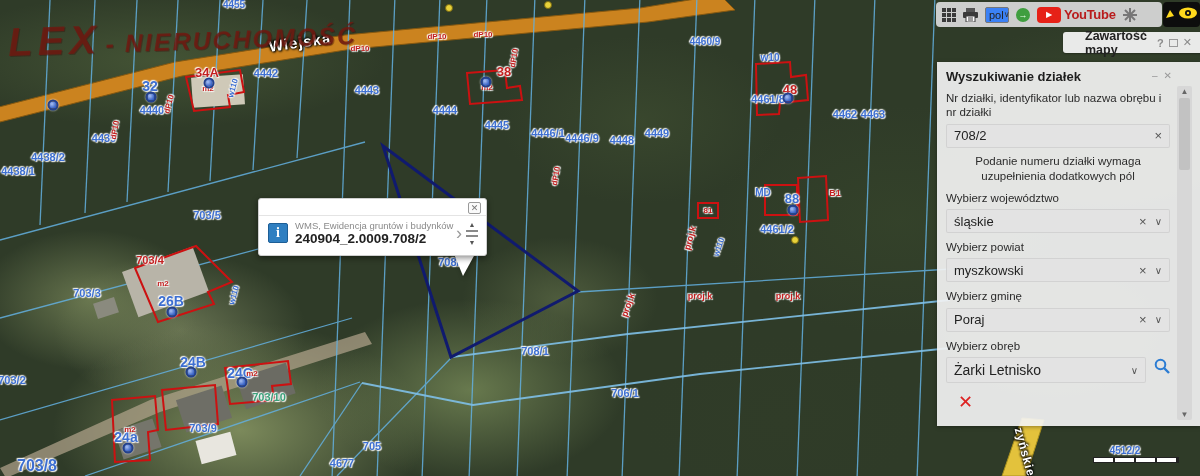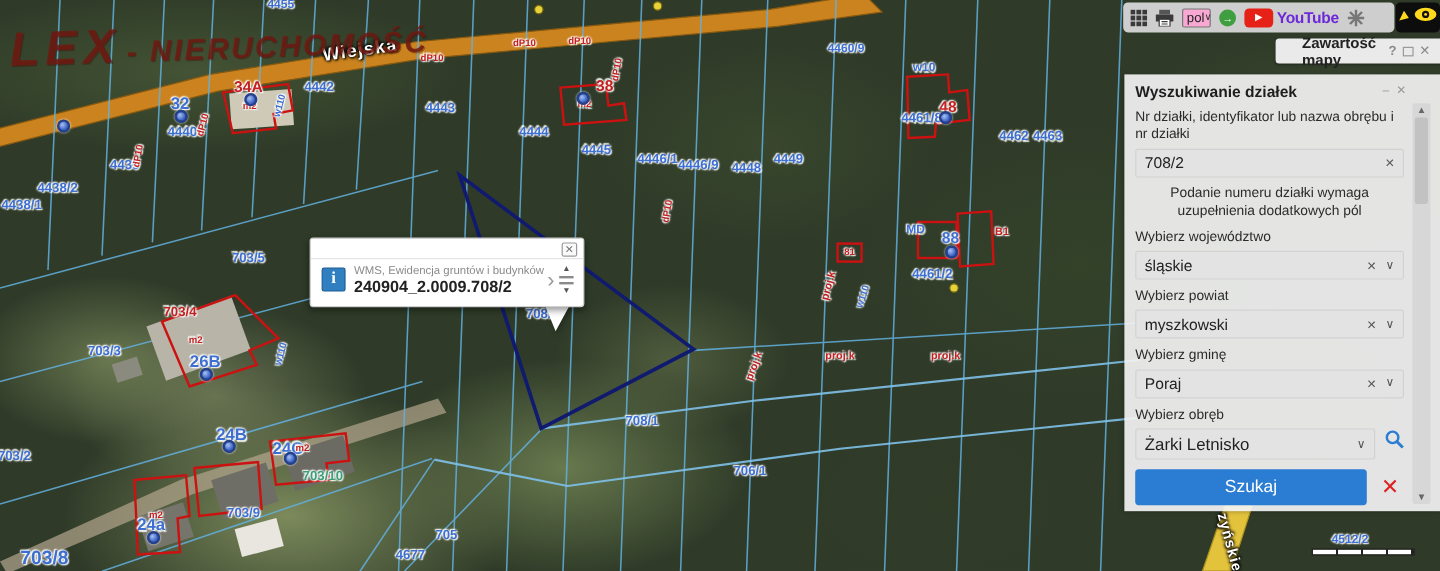--- a/index.html
+++ b/index.html
@@ -59,29 +59,29 @@
   .popup-source{font-size:9.5px;color:#8a8a8a;white-space:nowrap}
   .popup-id{font-size:13.5px;color:#222;font-weight:bold;white-space:nowrap}
   .popup-chevron{color:#9a9a9a;font-size:18px;line-height:18px;margin:0 4px 0 2px;cursor:pointer}
   .popup-pager{display:flex;flex-direction:column;align-items:center;gap:1px;margin-right:2px}
   .popup-pager .pg-arrow{font-size:7px;color:#555;line-height:7px;cursor:pointer}
   .popup-pager .pg-bar{width:12px;height:2px;background:#8a8a8a;margin:1px 0}
   
   .toolbar{position:absolute;left:936px;top:2px;width:226px;height:25px;z-index:9;
     background:rgba(214,214,214,.95);border-radius:4px;display:flex;align-items:center;gap:7px;padding:0 6px}
   .tb-icon{display:inline-flex;align-items:center;justify-content:center;cursor:pointer}
-  .lang-select{width:24px;height:16px;background:#f9a8d4;border:1px solid #777;border-radius:2px;
+  .lang-select{width:24px;height:16px;background:#3b82f6;border:1px solid #777;border-radius:2px;
     font-size:11px;color:#222;display:flex;align-items:center;justify-content:space-between;padding:0 3px;cursor:pointer}
   .lang-caret{font-size:8px;color:#333}
   .go-circle{width:14px;height:14px;border-radius:50%;background:#3f9e3f;color:#eaffea;font-size:9px;
     display:flex;align-items:center;justify-content:center;font-weight:bold;cursor:pointer}
   .yt{display:flex;align-items:center;gap:3px;cursor:pointer}
   .yt-play{width:24px;height:16px;background:#e62117;border-radius:4px;color:#fff;font-size:8px;
     display:flex;align-items:center;justify-content:center}
-  .yt-label{font-size:13px;font-weight:bold;color:#6d28d9;letter-spacing:-.3px}
+  .yt-label{font-size:13px;font-weight:bold;color:#b91c1c;letter-spacing:-.3px}
   .blackbox{position:absolute;left:1163px;top:2px;width:37px;height:25px;z-index:9;background:#0d0d0d;
     border-radius:4px;display:flex;align-items:center;justify-content:space-evenly}
   .map-content-bar{position:absolute;left:1063px;top:32px;width:151px;height:21px;z-index:9;
     background:rgba(240,240,240,.97);border-radius:3px;display:flex;align-items:center;padding:0 22px;box-shadow:0 1px 2px rgba(0,0,0,.3)}
   .mc-title{font-size:12.5px;font-weight:bold;color:#222;flex:1}
   .mc-btn{color:#8a8a8a;font-size:11px;font-weight:bold;margin-left:5px;cursor:pointer}
   .mc-restore{width:9px;height:8px;border:1.5px solid #9a9a9a;margin-left:5px;cursor:pointer}
   
   .sidebar{position:absolute;left:937px;top:62px;width:263px;height:364px;z-index:8;
     background:rgba(243,243,243,.92);box-shadow:0 1px 4px rgba(0,0,0,.35);padding:7px 30px 0 9px;overflow:hidden}
@@ -401,21 +401,20 @@
       </div>
       <span class="mag">
         <svg width="16" height="16">
             <circle cx="6.5" cy="6.5" r="4.8" fill="none" stroke="#2b7cd3" stroke-width="2"></circle>
             <line x1="10" y1="10" x2="15" y2="15" stroke="#2b7cd3" stroke-width="2.4"></line>
           </svg>
       </span>
     </div>
 
     <div class="search-row">
-      <button class="btn-search">Szukaj</button>
       <span class="search-x">✕</span>
     </div>
 
     <div class="sb-scroll">
       <div class="s-up">▲</div>
       <div class="sb-thumb"></div>
       <div class="s-down">▼</div>
     </div>
   </div>
 </div>

